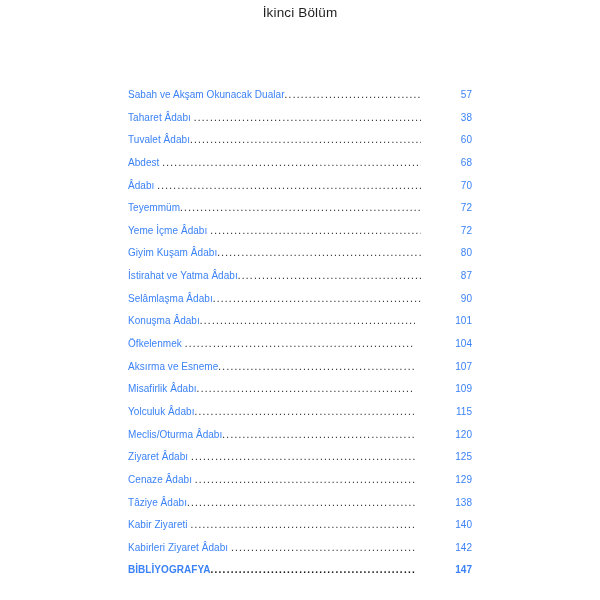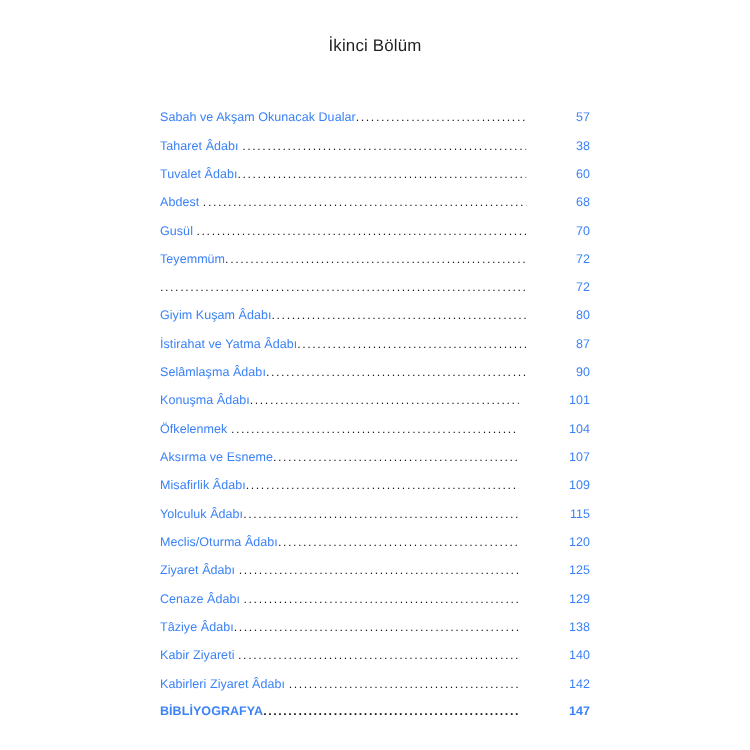--- a/index.html
+++ b/index.html
@@ -19,21 +19,21 @@
   .page {
     position: relative;
     width: 600px;
     height: 600px;
     background: #ffffff;
     box-sizing: border-box;
   }
 
   
   .header {
-    padding-top: 28px;
+    padding-top: 4px;
     text-align: center;
   }
   .chapter-label {
     font-size: 13.5px;
     font-weight: 400;
     letter-spacing: 0.15px;
     color: #1f1f1f;
     line-height: 17px;
   }
   .chapter-title {
@@ -123,30 +123,31 @@
         <span class="toc-title">Tuvalet Âdabı</span>
         <span class="toc-leader"></span>
         <span class="toc-page">60</span>
       </li>
       <li class="toc-row has-gap">
         <span class="toc-title">Abdest</span>
         <span class="toc-leader"></span>
         <span class="toc-page">68</span>
       </li>
       <li class="toc-row has-gap">
-        <span class="toc-title">Gusül</span>
+        <span class="toc-title">Âdabı</span>
         <span class="toc-leader"></span>
         <span class="toc-page">70</span>
       </li>
       <li class="toc-row">
         <span class="toc-title">Teyemmüm</span>
         <span class="toc-leader"></span>
         <span class="toc-page">72</span>
       </li>
       <li class="toc-row has-gap">
+        <span class="toc-title">Yeme İçme Âdabı</span>
         <span class="toc-leader"></span>
         <span class="toc-page">72</span>
       </li>
       <li class="toc-row">
         <span class="toc-title">Giyim Kuşam Âdabı</span>
         <span class="toc-leader"></span>
         <span class="toc-page">80</span>
       </li>
       <li class="toc-row">
         <span class="toc-title">İstirahat ve Yatma Âdabı</span>

